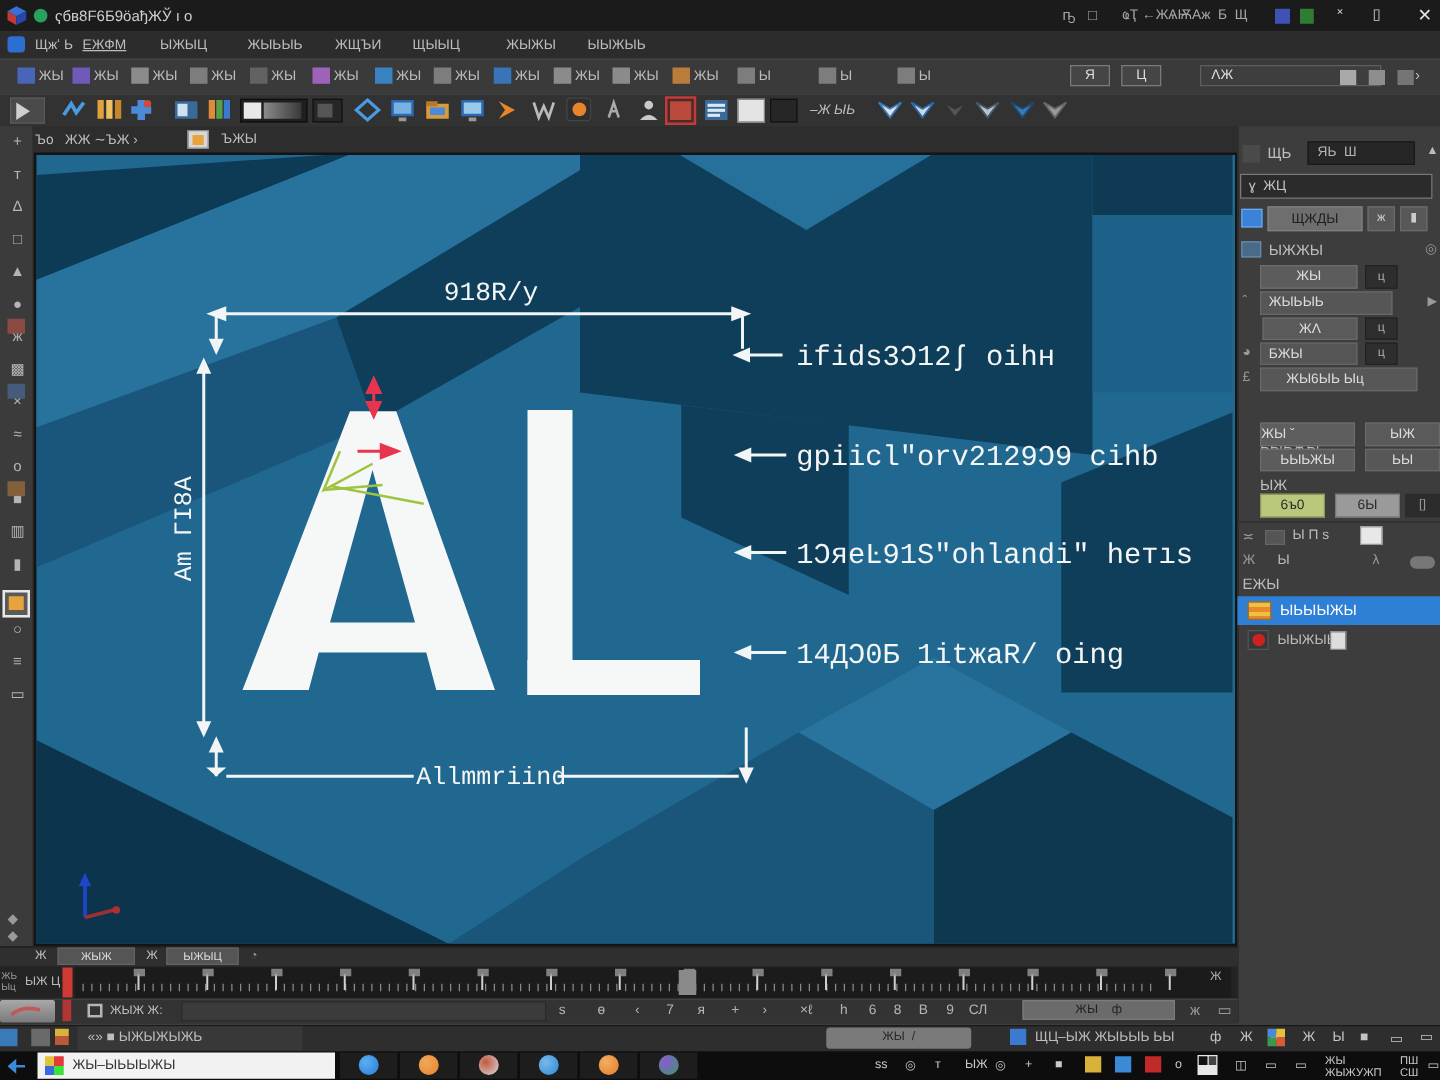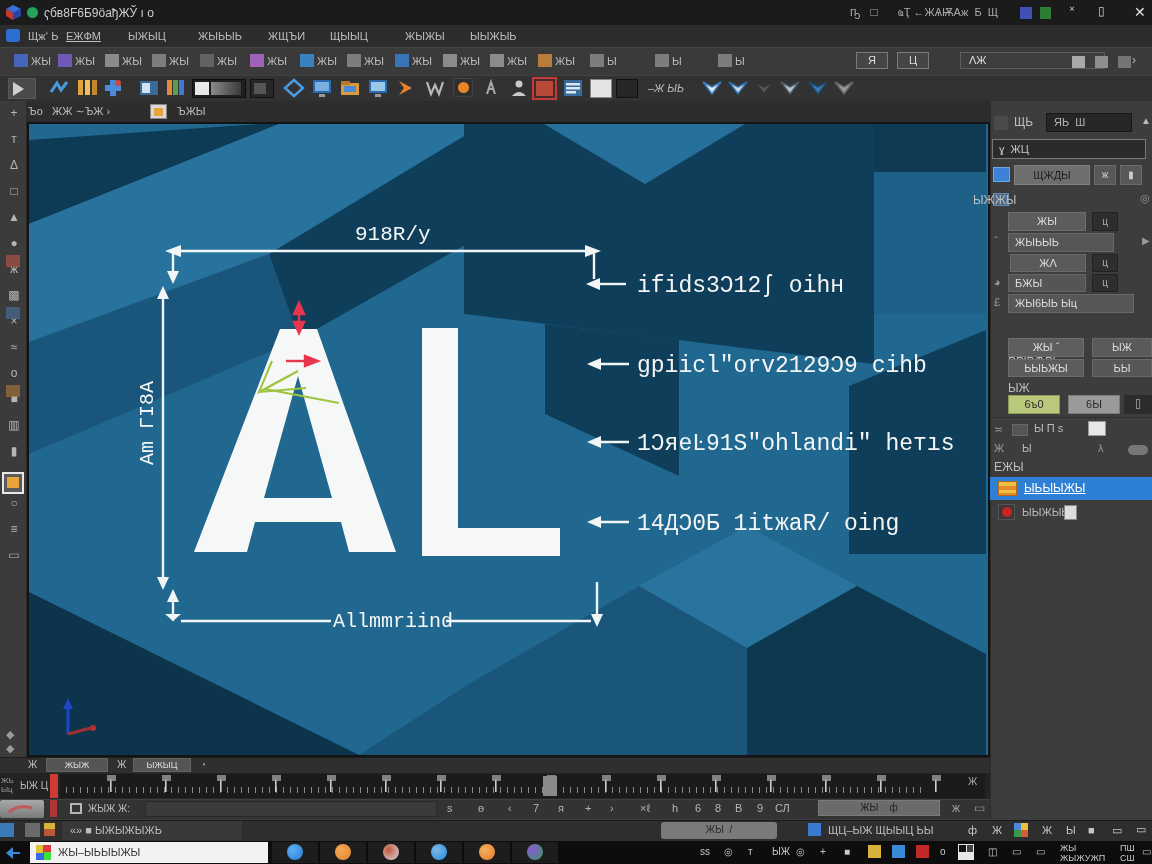--- a/index.html
+++ b/index.html
@@ -288,56 +288,56 @@
     <div class="abs" style="left:994px;top:116px;width:14px;height:14px;background:#4a4a4a;"></div>
     <div class="abs t" style="left:1014px;top:115px;font-size:12px;">ЩЬ</div>
     <div class="abs" style="left:1046px;top:113px;width:86px;height:19px;background:#262626;border:1px solid #181818;color:#b5b5b5;font-size:11px;line-height:17px;padding-left:7px;">ЯЬ&nbsp;&nbsp;Ш</div>
     <div class="abs" style="left:1141px;top:115px;color:#bbb;font-size:10px;">▲</div>
     <div class="abs" style="left:992px;top:139px;width:154px;height:20px;background:#2b2b2b;border:1px solid #7a7a7a;color:#c5c5c5;font-size:11px;line-height:18px;padding-left:6px;">ɣ&nbsp; ЖЦ</div>
     <div class="abs" style="left:993px;top:167px;width:17px;height:15px;background:#3b82d8;border:1px solid #6aa8e8;"></div>
     <div class="abs" style="left:1014px;top:165px;width:76px;height:20px;background:#6e6e6e;border:1px solid #808080;color:#1f1f1f;font-size:11px;line-height:18px;text-align:center;">ЩЖДЫ</div>
     <div class="abs" style="left:1094px;top:165px;width:22px;height:20px;background:#585858;border:1px solid #6a6a6a;color:#ccc;font-size:10px;text-align:center;line-height:18px;">ж</div>
     <div class="abs" style="left:1120px;top:165px;width:22px;height:20px;background:#585858;border:1px solid #6a6a6a;color:#ccc;font-size:10px;text-align:center;line-height:18px;">▮</div>
     <div class="abs" style="left:993px;top:193px;width:16px;height:13px;background:#4a6a8a;border:1px solid #6a8aa8;"></div>
-    <div class="abs t" style="left:973px;top:193px;font-size:12px;">ЫЖЖЫ</div>
+    <div class="abs t" style="left:1015px;top:193px;font-size:12px;">ЫЖЖЫ</div>
     <div class="abs g" style="left:1140px;top:192px;font-size:11px;">◎</div>
     <div class="abs" style="left:1008px;top:212px;width:78px;height:19px;background:#5c5c5c;border:1px solid #6e6e6e;color:#ddd;font-size:11px;line-height:17px;text-align:center;">ЖЫ</div>
     <div class="abs" style="left:1092px;top:212px;width:26px;height:19px;background:#2e2e2e;border:1px solid #222;color:#aaa;font-size:10px;line-height:17px;text-align:center;">ц</div>
     <div class="abs g" style="left:994px;top:235px;font-size:11px;">ˆ</div>
     <div class="abs" style="left:1008px;top:233px;width:106px;height:19px;background:#565656;border:1px solid #686868;color:#ddd;font-size:11px;line-height:17px;padding-left:6px;">ЖЫЬЫЬ</div>
     <div class="abs g" style="left:1142px;top:235px;font-size:10px;">▶</div>
     <div class="abs" style="left:1010px;top:254px;width:76px;height:18px;background:#5a5a5a;border:1px solid #6a6a6a;color:#ddd;font-size:11px;line-height:16px;text-align:center;">ЖΛ</div>
     <div class="abs" style="left:1092px;top:254px;width:26px;height:18px;background:#2e2e2e;border:1px solid #222;color:#aaa;font-size:10px;line-height:16px;text-align:center;">ц</div>
     <div class="abs g" style="left:994px;top:276px;font-size:11px;">◕</div>
     <div class="abs" style="left:1008px;top:274px;width:78px;height:18px;background:#555;border:1px solid #666;color:#ddd;font-size:11px;line-height:16px;padding-left:6px;">БЖЫ</div>
     <div class="abs" style="left:1092px;top:274px;width:26px;height:18px;background:#2e2e2e;border:1px solid #222;color:#aaa;font-size:10px;line-height:16px;text-align:center;">ц</div>
     <div class="abs g" style="left:994px;top:296px;font-size:11px;">£</div>
-    <div class="abs" style="left:1008px;top:294px;width:126px;height:19px;background:#575757;border:1px solid #676767;color:#ddd;font-size:11px;line-height:17px;padding-left:6px;">ЖЫ6ЫЬ Ыц</div>
+    <div class="abs" style="left:1008px;top:294px;width:126px;height:19px;background:#575757;border:1px solid #676767;color:#ddd;font-size:11px;line-height:17px;padding-left:20px;">ЖЫ6ЫЬ Ыц</div>
     <div class="abs t" style="left:1008px;top:319px;font-size:12px;margin-top:32px;">ЬЫЬЖЫ</div>
-    <div class="abs" style="left:1008px;top:338px;width:76px;height:19px;background:#5e5e5e;border:1px solid #6e6e6e;color:#ddd;font-size:11px;line-height:17px;text-align:center;">ЖЫ ˇ</div>
+    <div class="abs" style="left:1008px;top:338px;width:76px;height:19px;background:#5e5e5e;border:1px solid #6e6e6e;color:#ddd;font-size:11px;line-height:17px;">ЖЫ ˇ</div>
     <div class="abs" style="left:1092px;top:338px;width:60px;height:19px;background:#5a5a5a;border:1px solid #6a6a6a;color:#ddd;font-size:11px;line-height:17px;text-align:center;">ЫЖ</div>
     <div class="abs" style="left:1008px;top:359px;width:76px;height:18px;background:#5c5c5c;border:1px solid #6c6c6c;color:#ddd;font-size:11px;line-height:16px;text-align:center;">ЬЫЬЖЫ</div>
     <div class="abs" style="left:1092px;top:359px;width:60px;height:18px;background:#575757;border:1px solid #676767;color:#ddd;font-size:11px;line-height:16px;text-align:center;">ЬЫ</div>
     <div class="abs t" style="left:1008px;top:381px;font-size:12px;">ЫЖ</div>
     <div class="abs" style="left:1008px;top:395px;width:52px;height:19px;background:#b9c87b;border:1px solid #8a9a5a;color:#2a2a2a;font-size:11px;line-height:17px;text-align:center;">6ъ0</div>
     <div class="abs" style="left:1068px;top:395px;width:52px;height:19px;background:#9a9a9a;border:1px solid #7a7a7a;color:#2a2a2a;font-size:11px;line-height:17px;text-align:center;">6Ы</div>
     <div class="abs" style="left:1124px;top:395px;width:28px;height:19px;background:#2c2c2c;color:#999;font-size:10px;line-height:17px;text-align:center;">[]</div>
     <div class="abs" style="left:990px;top:417px;width:162px;height:1px;background:#2e2e2e;"></div>
     <div class="abs g" style="left:994px;top:423px;font-size:11px;">≍</div>
     <div class="abs" style="left:1012px;top:424px;width:16px;height:12px;background:#555;border:1px solid #666;"></div>
     <div class="abs t" style="left:1034px;top:422px;font-size:11px;">Ы П ѕ</div>
     <div class="abs" style="left:1088px;top:421px;width:18px;height:15px;background:#e8e8e8;border:1px solid #999;"></div>
     <div class="abs g" style="left:994px;top:442px;font-size:11px;">Ж</div>
     <div class="abs t" style="left:1022px;top:442px;font-size:11px;">Ы</div>
     <div class="abs g" style="left:1098px;top:442px;font-size:11px;">λ</div>
     <div class="abs" style="left:1128px;top:445px;width:20px;height:10px;background:#777;border-radius:5px;"></div>
     <div class="abs t" style="left:994px;top:460px;font-size:12px;">ЕЖЫ</div>
     <div class="abs" style="left:990px;top:477px;width:162px;height:23px;background:#2e7fd6;"></div>
     <div class="abs" style="left:998px;top:481px;width:19px;height:15px;background:linear-gradient(180deg,#f0c040 0 4px,#e88a2a 4px 8px,#f0c040 8px 11px,#e88a2a 11px 15px);border:1px solid #b06a1a;"></div>
-    <div class="abs" style="left:1024px;top:481px;color:#fff;font-size:12px;white-space:nowrap;text-decoration:underline;">ЫЬЫЫЖЫ</div>
+    <div class="abs" style="left:1024px;top:481px;color:#fff;font-size:12px;white-space:nowrap;">ЫЬЫЫЖЫ</div>
     <div class="abs" style="left:998px;top:504px;width:17px;height:16px;background:#383838;border:1px solid #555;">
       <div style="margin:2px auto;width:10px;height:10px;border-radius:50%;background:#cc2222;"></div>
     </div>
     <div class="abs t" style="left:1022px;top:506px;font-size:11px;">ЫЫЖЫЬ</div>
     <div class="abs" style="left:1064px;top:505px;width:13px;height:15px;background:#ddd;border:1px solid #888;"></div>
     <div class="abs" style="left:0;top:757px;width:990px;height:16px;background:#2f2f2f;border-top:1px solid #1d1d1d;"></div>
     <div class="abs t" style="left:28px;top:759px;font-size:10px;">Ж</div>
     <div class="abs" style="left:46px;top:758px;width:62px;height:14px;background:#555;border:1px solid #636363;color:#ddd;font-size:9px;line-height:12px;text-align:center;">ЖЫЖ</div>
     <div class="abs t" style="left:117px;top:759px;font-size:10px;">Ж</div>
     <div class="abs" style="left:133px;top:758px;width:58px;height:14px;background:#555;border:1px solid #636363;color:#ddd;font-size:9px;line-height:12px;text-align:center;">ЫЖЫЦ</div>
@@ -532,21 +532,21 @@
     <div class="abs g" style="left:952px;top:801px;font-size:12px;">ж</div>
     <div class="abs g" style="left:974px;top:801px;font-size:12px;">▭</div>
     <div class="abs" style="left:0;top:820px;width:1152px;height:21px;background:#2e2e2e;border-top:1px solid #1a1a1a;"></div>
     <div class="abs" style="left:0;top:823px;width:14px;height:14px;background:#3a7ab8;"></div>
     <div class="abs" style="left:25px;top:823px;width:15px;height:14px;background:#6a6a6a;"></div>
     <div class="abs" style="left:44px;top:823px;width:11px;height:13px;background:linear-gradient(180deg,#d8b23a 0 6px,#b85a3a 6px);"></div>
     <div class="abs" style="left:62px;top:821px;width:180px;height:19px;background:#383838;"></div>
     <div class="abs t" style="left:70px;top:824px;font-size:11px;">«» ■ ЫЖЫЖЫЖЬ</div>
     <div class="abs" style="left:661px;top:822px;width:116px;height:17px;background:#7a7a7a;border-radius:3px;color:#2a2a2a;font-size:10px;line-height:15px;text-align:center;">ЖЫ &nbsp;/</div>
     <div class="abs" style="left:808px;top:823px;width:13px;height:13px;background:#3a7ad0;"></div>
-    <div class="abs t" style="left:828px;top:824px;font-size:11px;">ЩЦ–ЫЖ ЩЫЫЦ ЬЫ</div>
+    <div class="abs t" style="left:828px;top:824px;font-size:11px;">ЩЦ–ЫЖ ЖЫЬЫЬ ЬЫ</div>
     <div class="abs" style="left:968px;top:824px;color:#c5c5c5;font-size:11px;">ф</div>
     <div class="abs" style="left:992px;top:824px;color:#c5c5c5;font-size:11px;">Ж</div>
     <div class="abs" style="left:1016px;top:824px;color:#c5c5c5;font-size:11px;">■</div>
     <div class="abs" style="left:1042px;top:824px;color:#c5c5c5;font-size:11px;">Ж</div>
     <div class="abs" style="left:1066px;top:824px;color:#c5c5c5;font-size:11px;">Ы</div>
     <div class="abs" style="left:1088px;top:824px;color:#c5c5c5;font-size:11px;">■</div>
     <div class="abs" style="left:1112px;top:824px;color:#c5c5c5;font-size:11px;">▭</div>
     <div class="abs" style="left:1136px;top:823px;color:#c5c5c5;font-size:11px;">▭</div>
     <div class="abs" style="left:1014px;top:823px;width:7px;height:7px;background:#4a8ad8;"></div>
     <div class="abs" style="left:1021px;top:823px;width:7px;height:7px;background:#e8c03a;"></div>

